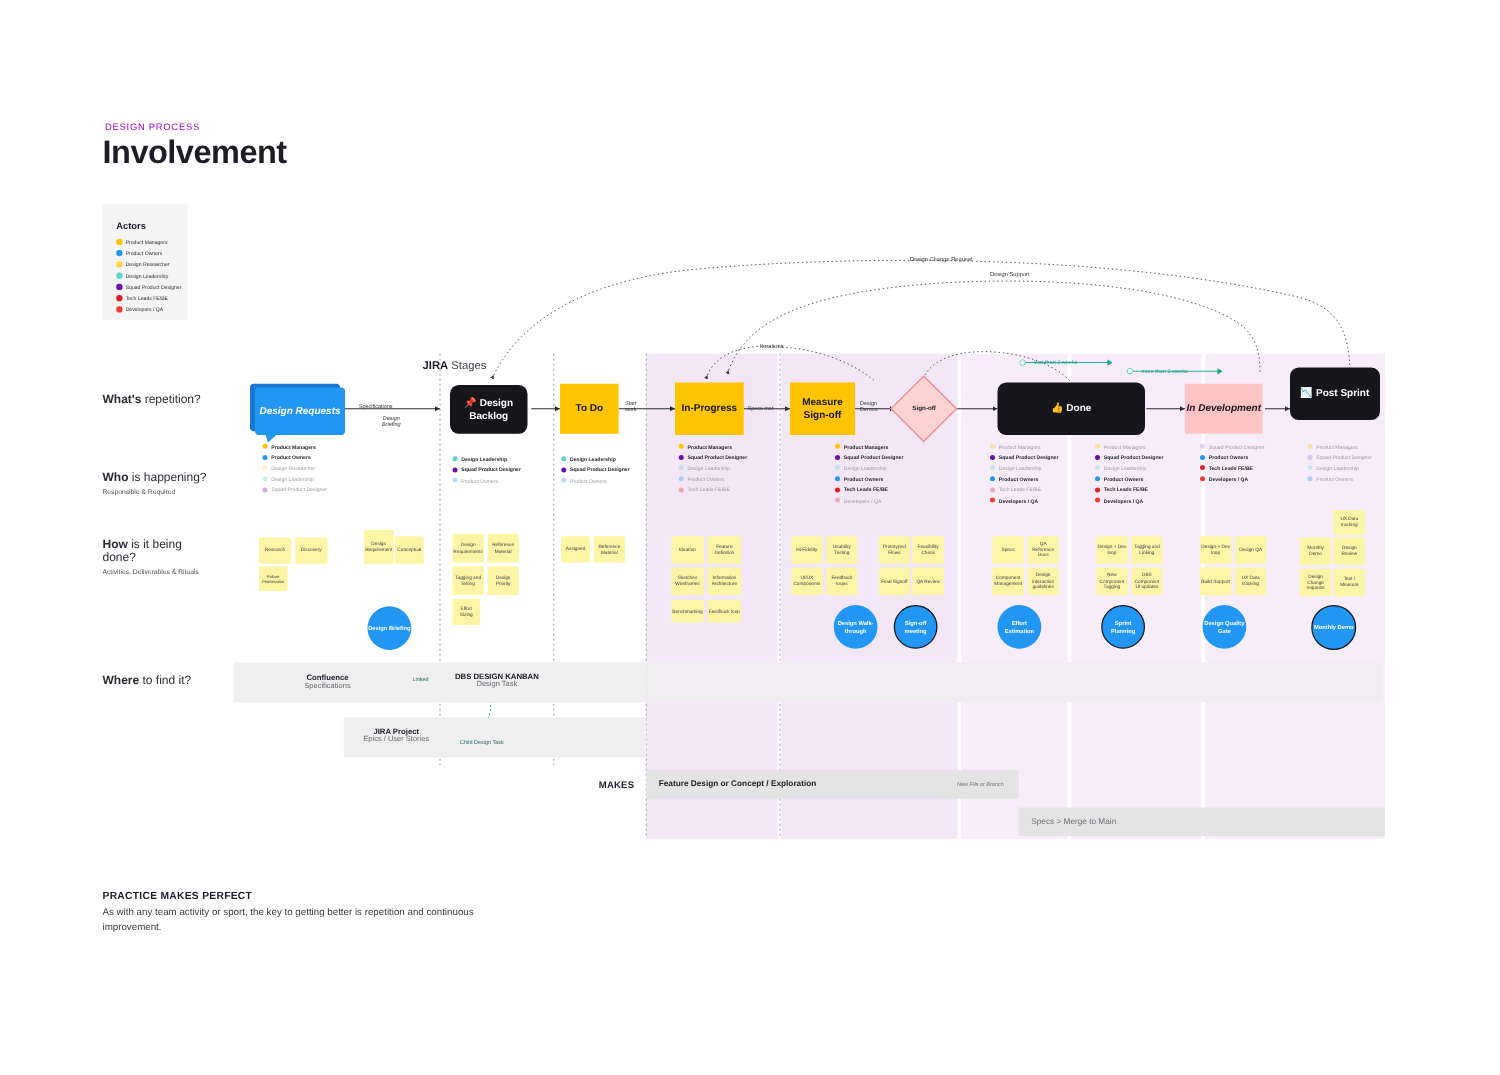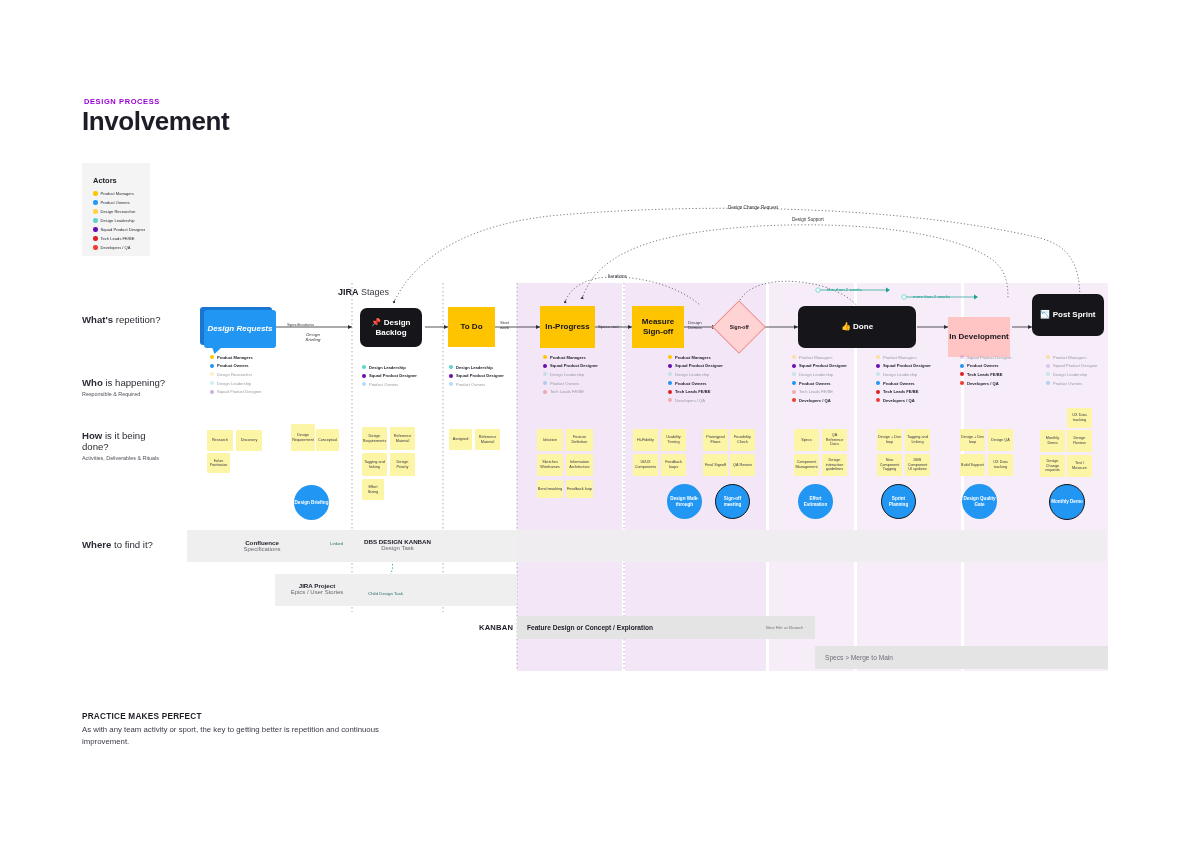--- a/index.html
+++ b/index.html
@@ -5,21 +5,21 @@
   * { box-sizing: border-box; }
   html, body { margin:0; padding:0; }
   body {
     width:1200px; height:860px; background:#ffffff;
     font-family:"Liberation Sans", sans-serif;
     color:#25252d; position:relative; overflow:hidden;
   }
   .abs { position:absolute; }
 
   
-  #kicker { left:84px; top:97px; font-size:7.5px; font-weight:bold; letter-spacing:.6px; color:#9b00d6; }
+  #kicker { left:84px; top:97px; font-size:7.5px; font-weight:normal; letter-spacing:.6px; color:#9b00d6; }
   #page-title { left:82px; top:106px; font-size:26px; font-weight:bold; letter-spacing:-.4px; color:#1d1d27; }
 
   
   #actors-card { left:82px; top:163px; width:68px; height:93px; background:#f4f4f4; }
   #actors-title { position:absolute; left:11px; top:13px; font-size:7.5px; font-weight:bold; color:#1d1d27; }
   .legend-list { position:absolute; left:11px; top:26px; }
   .legend-row { display:flex; align-items:center; height:9px; }
   .legend-dot { width:4.5px; height:4.5px; border-radius:50%; margin-right:3px; flex:0 0 auto; }
   .legend-label { font-size:4.1px; color:#2c2c35; white-space:nowrap; }
 
@@ -217,21 +217,21 @@
 <div class="abs stage yellow" style="left:632px; top:306px; width:52px; height:42px;">Measure Sign-off</div>
 
 <div class="abs diamond" style="left:720px; top:308px; width:38px; height:38px;">
   <span>Sign-off</span>
 </div>
 
 <div class="abs stage black" style="left:798px; top:306px; width:118px; height:42px;">
   <div><span>👍</span> <span>Done</span></div>
 </div>
 
-<div class="abs stage pink" style="left:948px; top:317px; width:62px; height:40px;">In Development</div>
+<div class="abs stage pink" style="left:948px; top:307px; width:62px; height:40px;font-style:italic;">In Development</div>
 
 <div class="abs stage black" style="left:1032px; top:294px; width:72px; height:42px;">
   <div><span>📉</span> <span>Post Sprint</span></div>
 </div>
 
 <div class="conn-lbl" style="left:287px; top:322px;">Specifications</div>
 <div class="conn-lbl it" style="left:299px; top:332px; width:28px; text-align:center; white-space:normal;">Design Briefing</div>
 <div class="conn-lbl" style="left:500px; top:320px; width:18px; white-space:normal;">Start work</div>
 <div class="conn-lbl" style="left:598px; top:324px;">Specs met</div>
 <div class="conn-lbl" style="left:688px; top:320px; width:22px; white-space:normal;">Design Demos</div>
@@ -505,21 +505,21 @@
 
 <div class="find-block" style="left:275px; top:574px; width:242px; height:32px;"></div>
 <div class="abs" style="left:277px; top:582px; width:80px;">
   <div class="find-ttl">JIRA Project</div>
   <div class="find-sub">Epics / User Stories</div>
 </div>
 
 <div class="conn-lbl" style="left:330px; top:541px; color:#2a6b62;">Linked</div>
 <div class="conn-lbl" style="left:368px; top:591px; color:#2a6b62;">Child Design Task</div>
 
-<div class="figma-lbl" style="left:479px; top:623px;">KANBAN</div>
+<div class="figma-lbl" style="left:479px; top:623px;">MAKES</div>
 <div class="figma-bar" style="left:517px; top:616px; width:298px; height:23px;">
   <div class="t">Feature Design or Concept / Exploration</div>
   <div class="r">New File or Branch</div>
 </div>
 <div class="figma-bar" style="left:815px; top:646px; width:293px; height:23px;">
   <div class="t">
     <span>Specs</span><span> &gt; Merge to Main</span>
   </div>
 </div>
 

